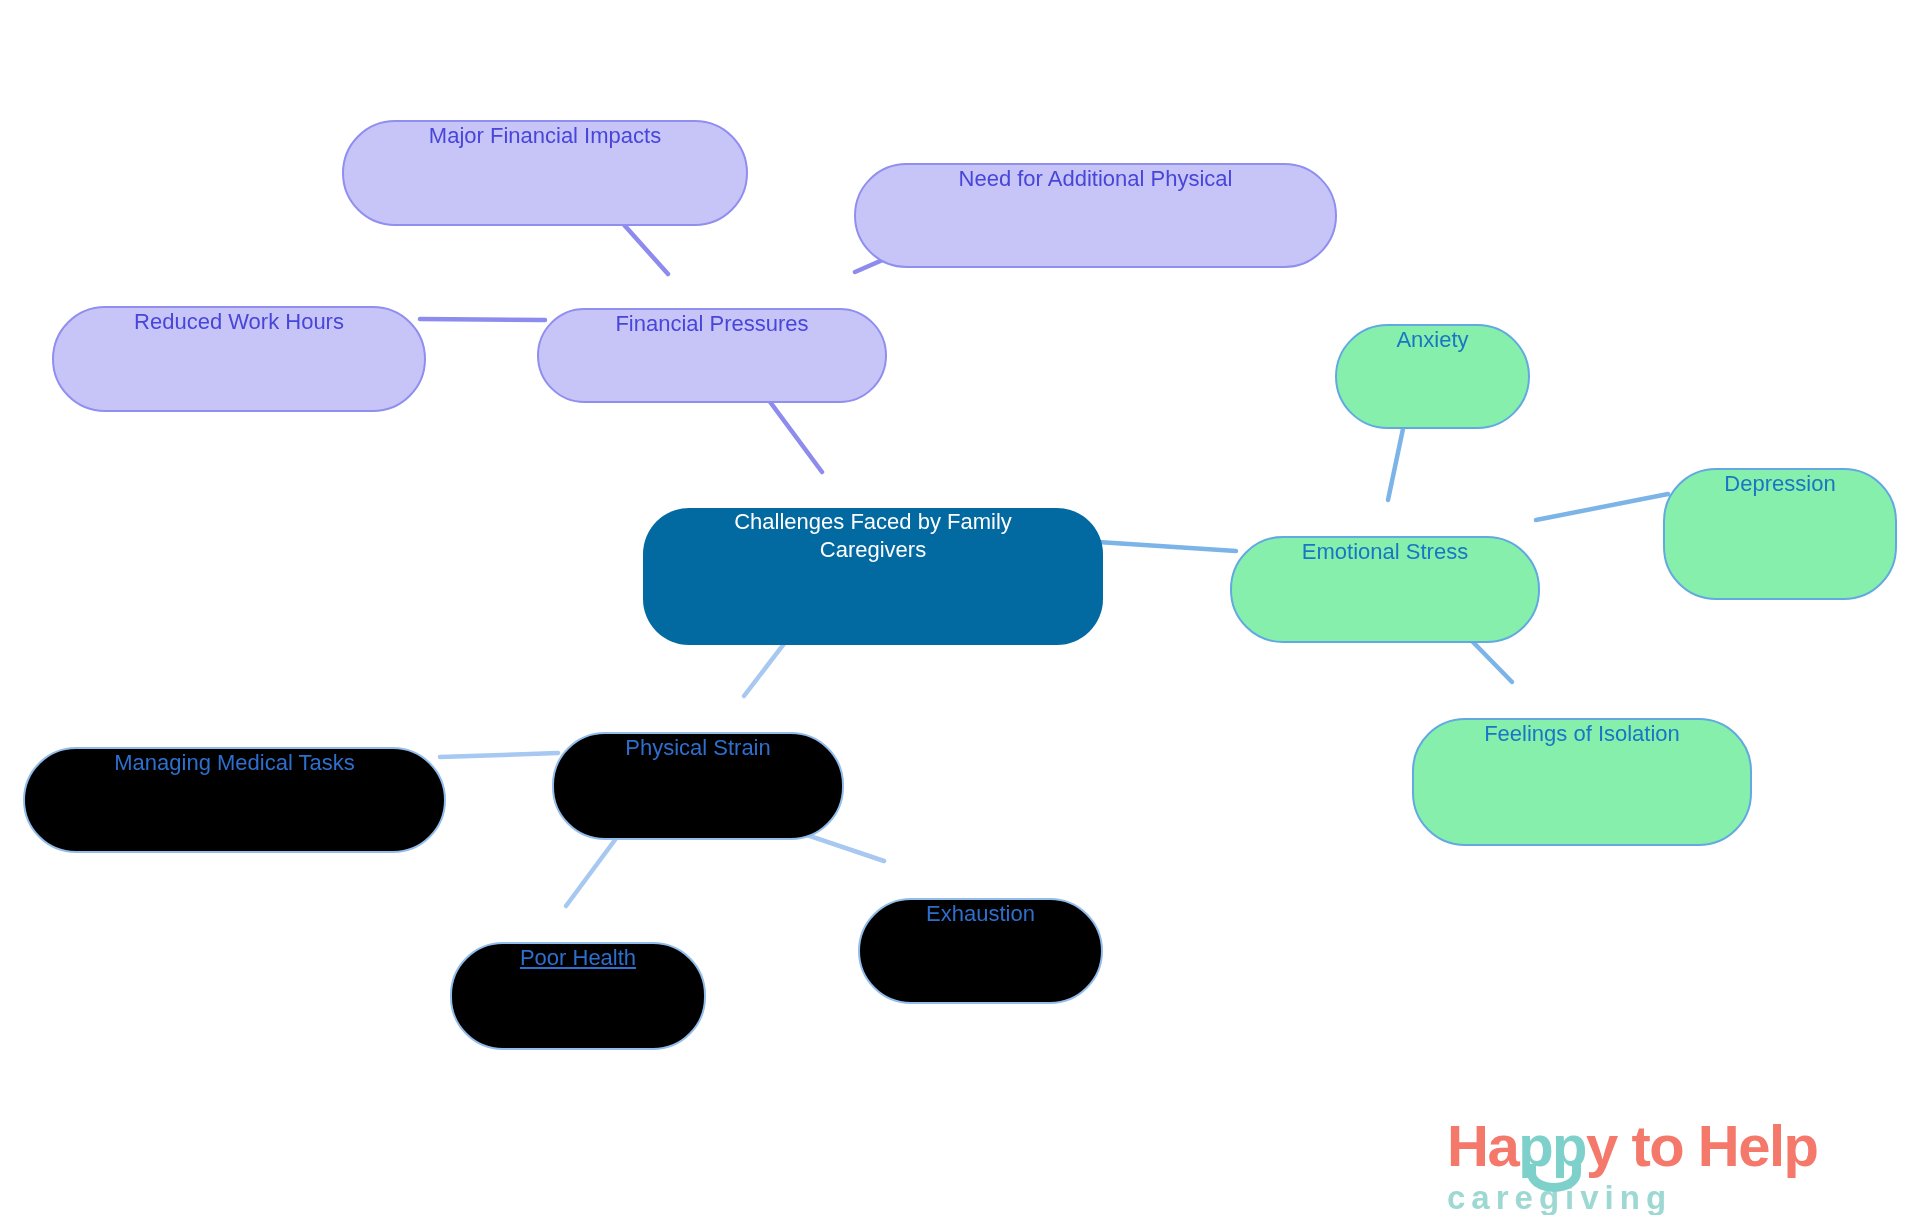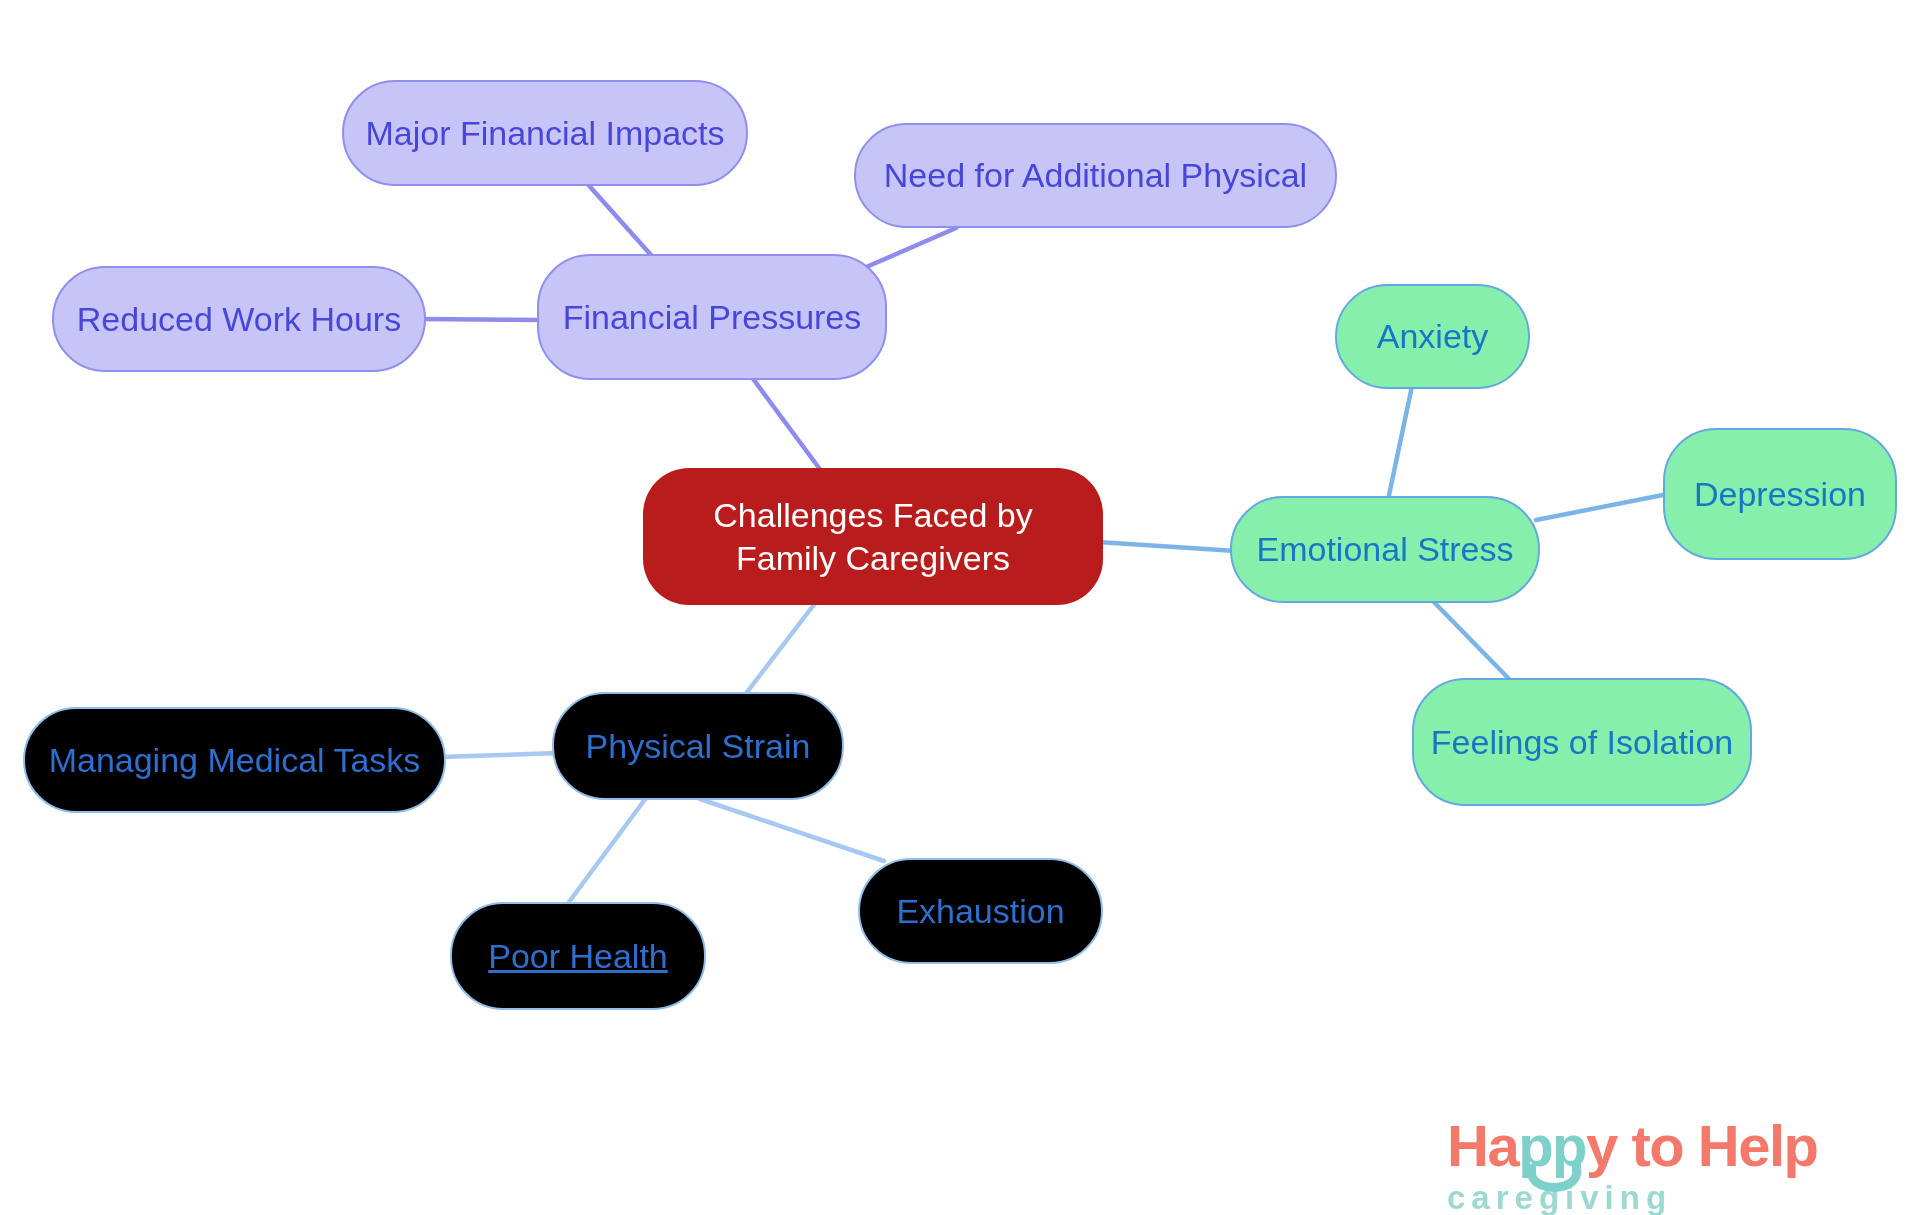--- a/index.html
+++ b/index.html
@@ -4,36 +4,36 @@
 <style>
   html,body { margin:0; padding:0; background:#ffffff; }
   .canvas {
     position:relative; width:1920px; height:1215px; overflow:hidden;
     background:#ffffff; font-family:"Liberation Sans", sans-serif;
   }
   .edges { position:absolute; left:0; top:0; width:1920px; height:1215px; }
 
   .node {
     position:absolute; box-sizing:border-box;
-    display:flex; align-items:center; justify-content:center;
-    text-align:center; font-size:34px; line-height:1.25;
+    display:flex; align-items:flex-start; justify-content:center;
+    text-align:center; font-size:22px; line-height:1.25;
     border:2.5px solid transparent; border-radius:53px;
-    white-space:nowrap; cursor:default;
+    white-space:nowrap; cursor:default;margin-top:40px;
   }
   .central {
-    background:#b91c1c; color:#ffffff; border:none; border-radius:46px;
+    background:#0369a1; color:#ffffff; border:none; border-radius:46px;
     white-space:normal; padding:0 58px;
   }
   .b-fin { background:#C7C5F7; border-color:#908EEF; color:#4845D9; }
   .b-emo { background:#86efac; border-color:#63A9E1; color:#1976C5; }
   .b-phy { background:#000000; border-color:#92BCEA; color:#2E6FCE; }
 
   
   .n-central   { left:643px;  top:468px;  width:460px; height:137px; }
-  .n-fin       { left:537px;  top:254px;  width:350px; height:126px; }
+  .n-fin       { left:537px;  top:268px;  width:350px; height:95px; }
   .n-major     { left:342px;  top:80px;   width:406px; height:106px; }
   .n-need      { left:854px;  top:123px;  width:483px; height:105px; }
   .n-reduced   { left:52px;   top:266px;  width:374px; height:106px; }
   .n-emo       { left:1230px; top:496px;  width:310px; height:107px; }
   .n-anxiety   { left:1335px; top:284px;  width:195px; height:105px; }
   .n-depress   { left:1663px; top:428px;  width:234px; height:132px; }
   .n-isolate   { left:1412px; top:678px;  width:340px; height:128px; }
   .n-phy       { left:552px;  top:692px;  width:292px; height:108px; }
   .n-managing  { left:23px;   top:707px;  width:423px; height:106px; }
   .n-poor      { left:450px;  top:902px;  width:256px; height:108px;text-decoration:underline; }

